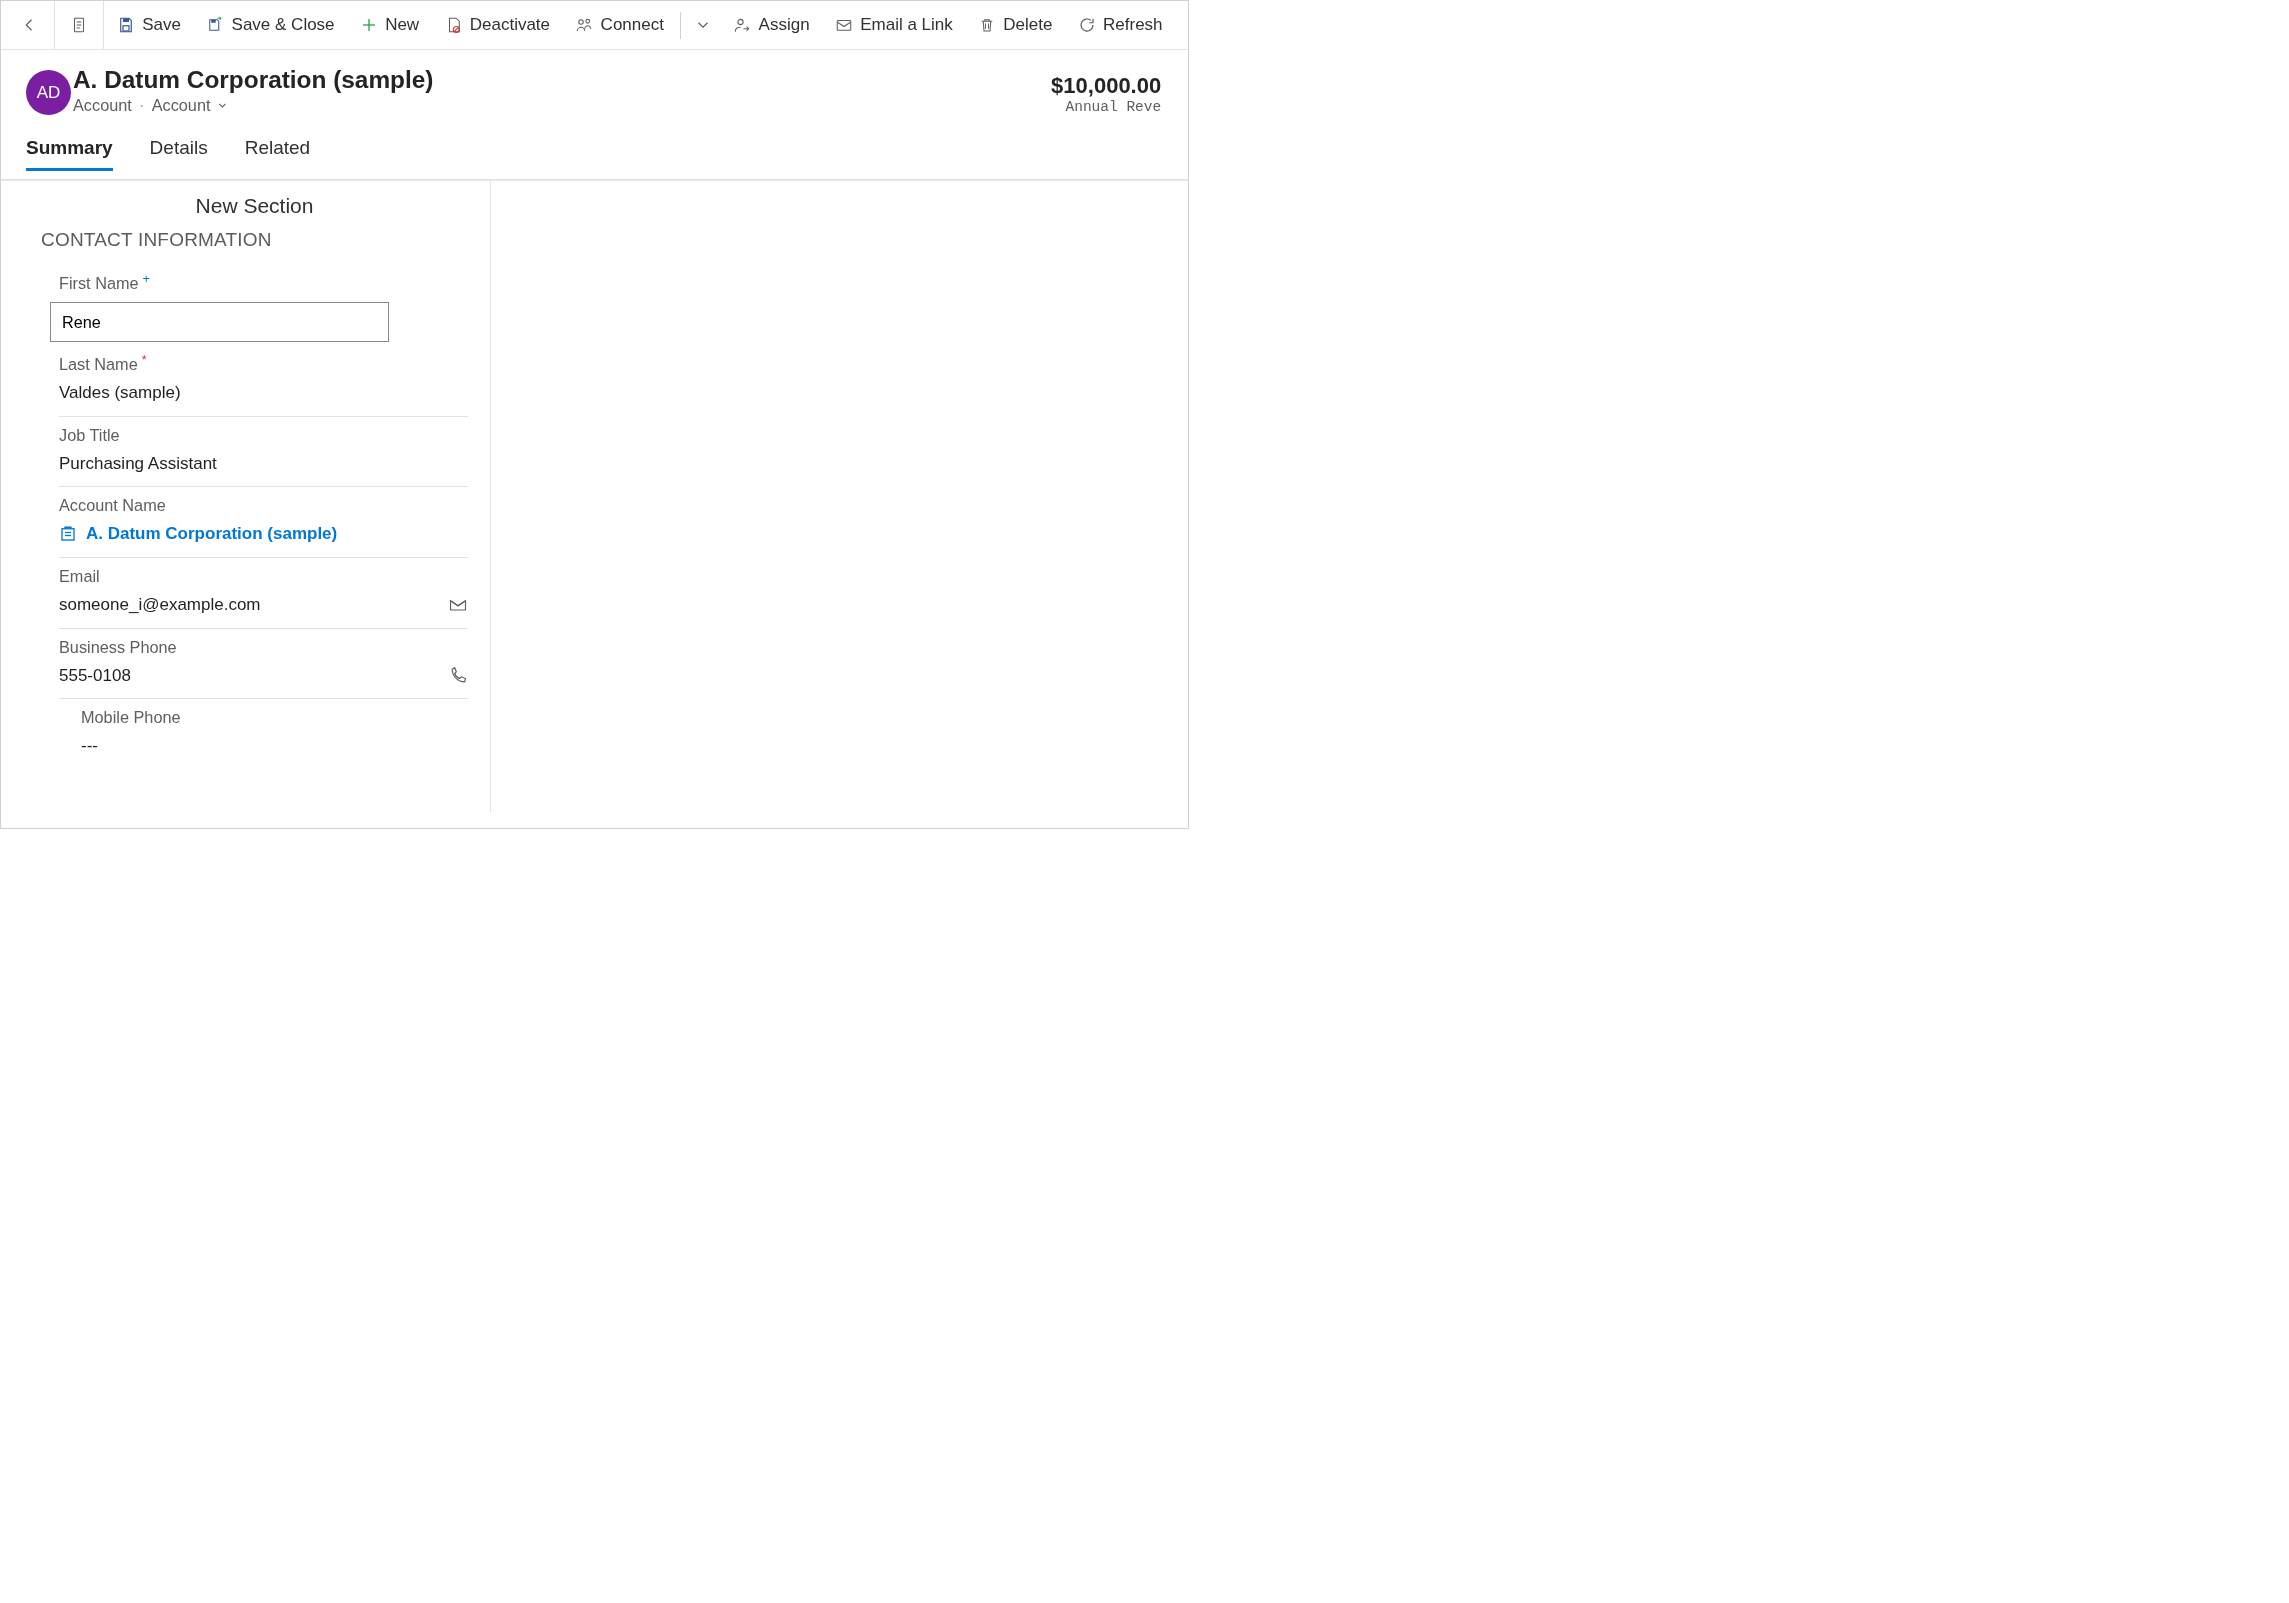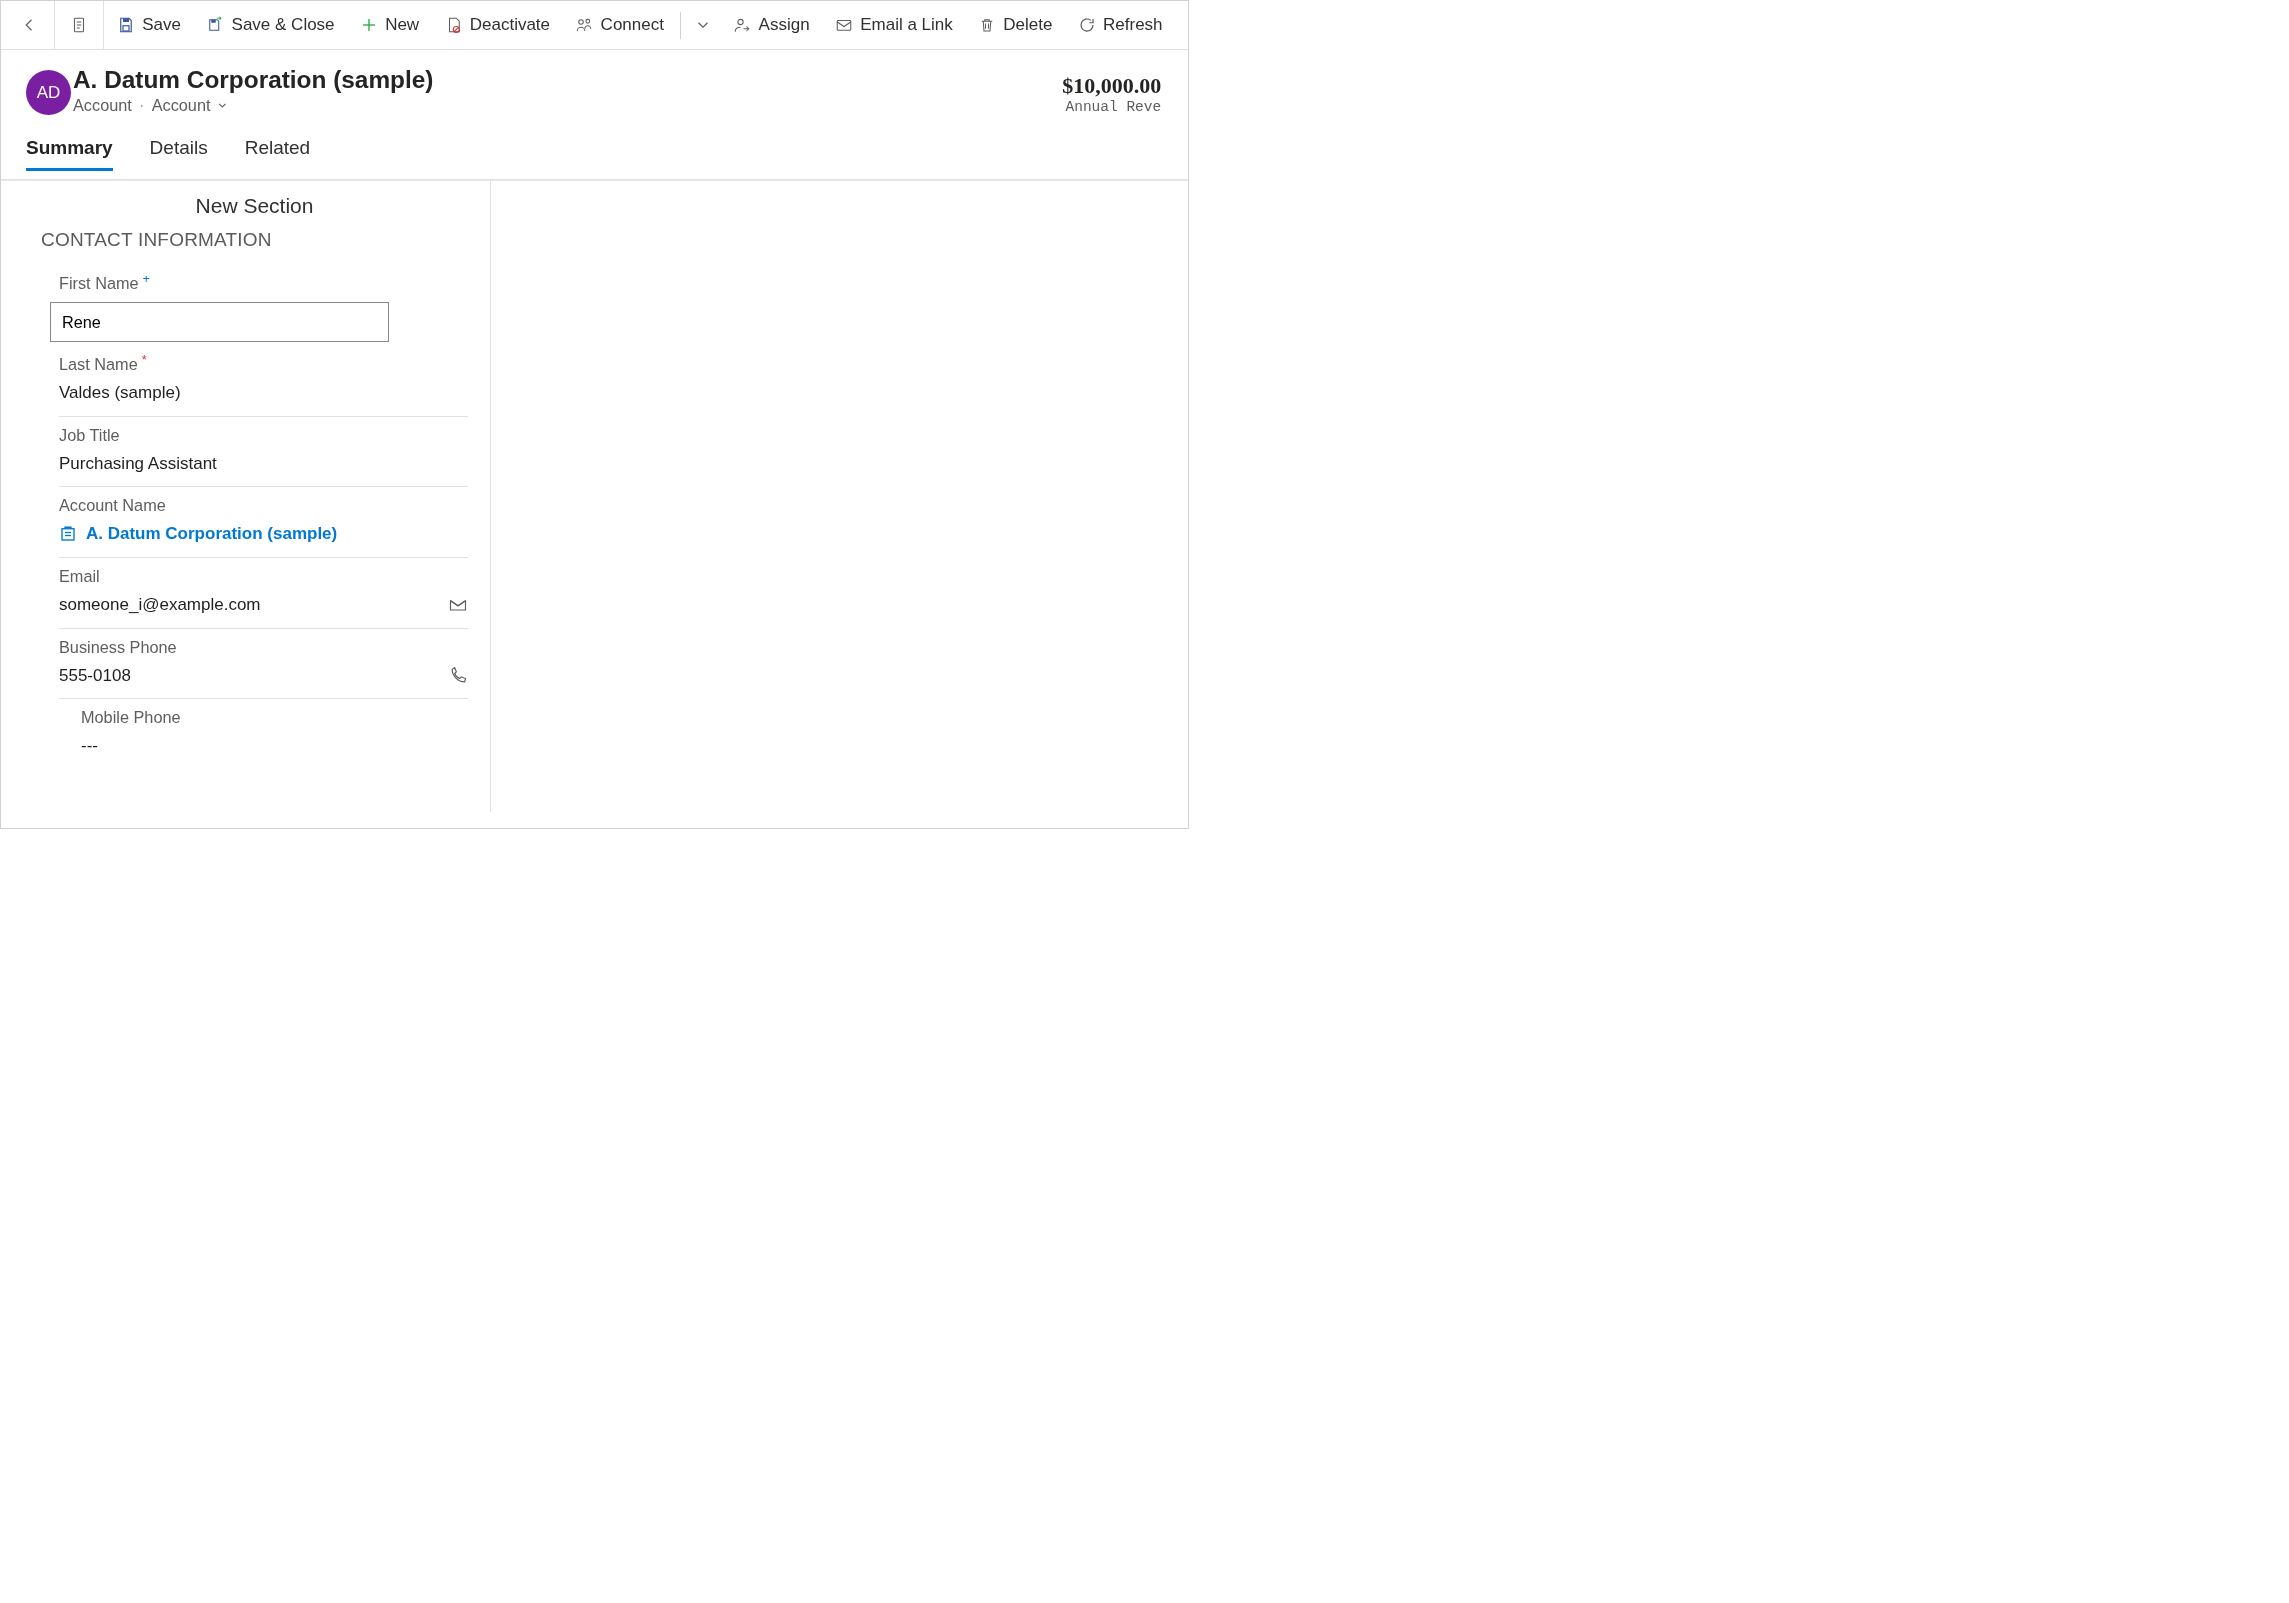--- a/index.html
+++ b/index.html
@@ -57,21 +57,21 @@
   color: #fff;
   display: flex; align-items: center; justify-content: center;
   font-size: 17px; font-weight: 400;
 }
 .rec-titleblock { flex: 1; }
 .rec-title { font-size: 24.4px; font-weight: 600; color: #252423; }
 .rec-sub { font-size: 16.3px; color: #605e5c; margin-top: 1.8px; display: flex; align-items: center; gap: 7.2px; }
 .rec-sub .dot { color: #a19f9d; }
 .rec-sub .chev { display: inline-flex; width: 12.7px; height: 12.7px; }
 .rec-right { text-align: right; padding-right: 1.8px; margin-left: auto; }
-.rec-amount { font-size: 22px; font-weight: 600; color: #252423; font-family: Liberation Serif, serif; }
+.rec-amount { font-size: 22px; font-weight: 600; color: #252423; }
 .rec-amount-label { font-size: 14.5px; color: #605e5c; font-family: Liberation Mono, monospace; }
 
 
 .tabs {
   display: flex;
   gap: 37px;
   padding: 22px 25px 8px 25px;
   border-bottom: 0.9px solid #e1e1e1;
 }
 .tab {

